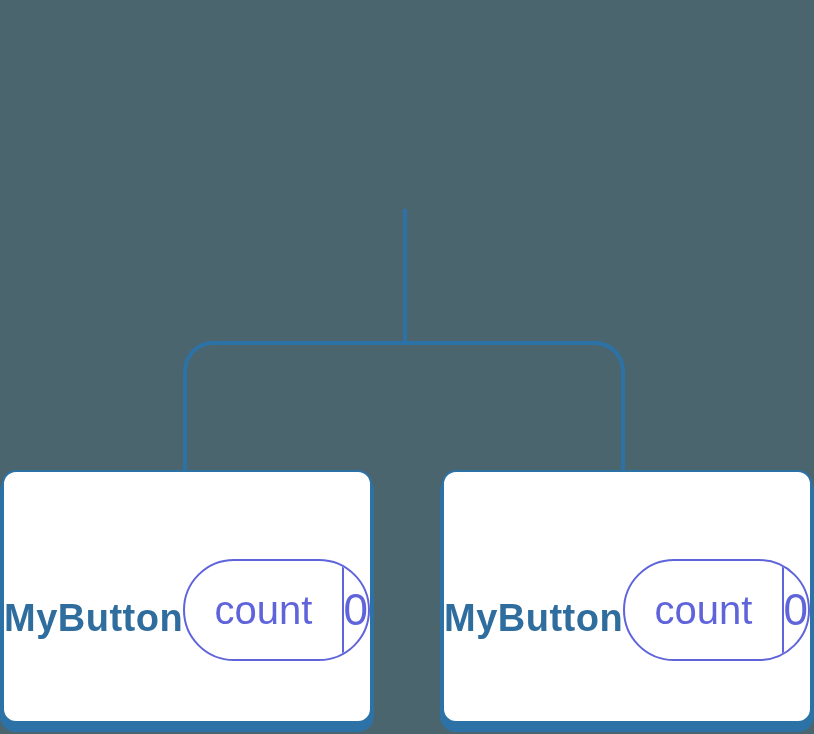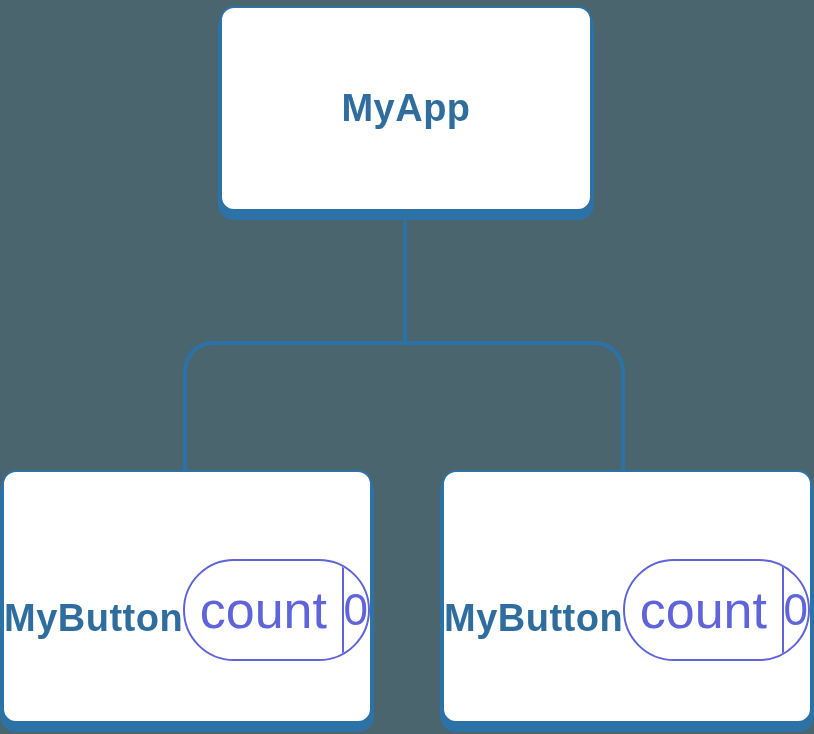--- a/index.html
+++ b/index.html
@@ -71,41 +71,38 @@
     border-radius:51px;
     display:flex;
     align-items:stretch;
     overflow:hidden;
     background:var(--card);
   }
   .pill-key{
     width:173px;
     display:flex;align-items:center;justify-content:center;
     color:var(--purple);
-    font-size:52px;
+    font-size:40px;
     border-right:2px solid var(--purple);
   }
   .pill-value{
     flex:1;
     display:flex;align-items:center;justify-content:center;
     color:var(--purple);
     font-size:44px;
   }
 </style>
 </head>
 <body>
 
 <div class="canvas">
 
   <div class="stem"></div>
   <div class="branch"></div>
 
-  <div class="card card-root">
-    <span class="node-label">MyApp</span>
-  </div>
 
   <div class="card card-child card-child-left">
     <span class="node-label">MyButton</span>
     <div class="pill">
       <span class="pill-key">count</span>
       <span class="pill-value">0</span>
     </div>
   </div>
 
   <div class="card card-child card-child-right">

